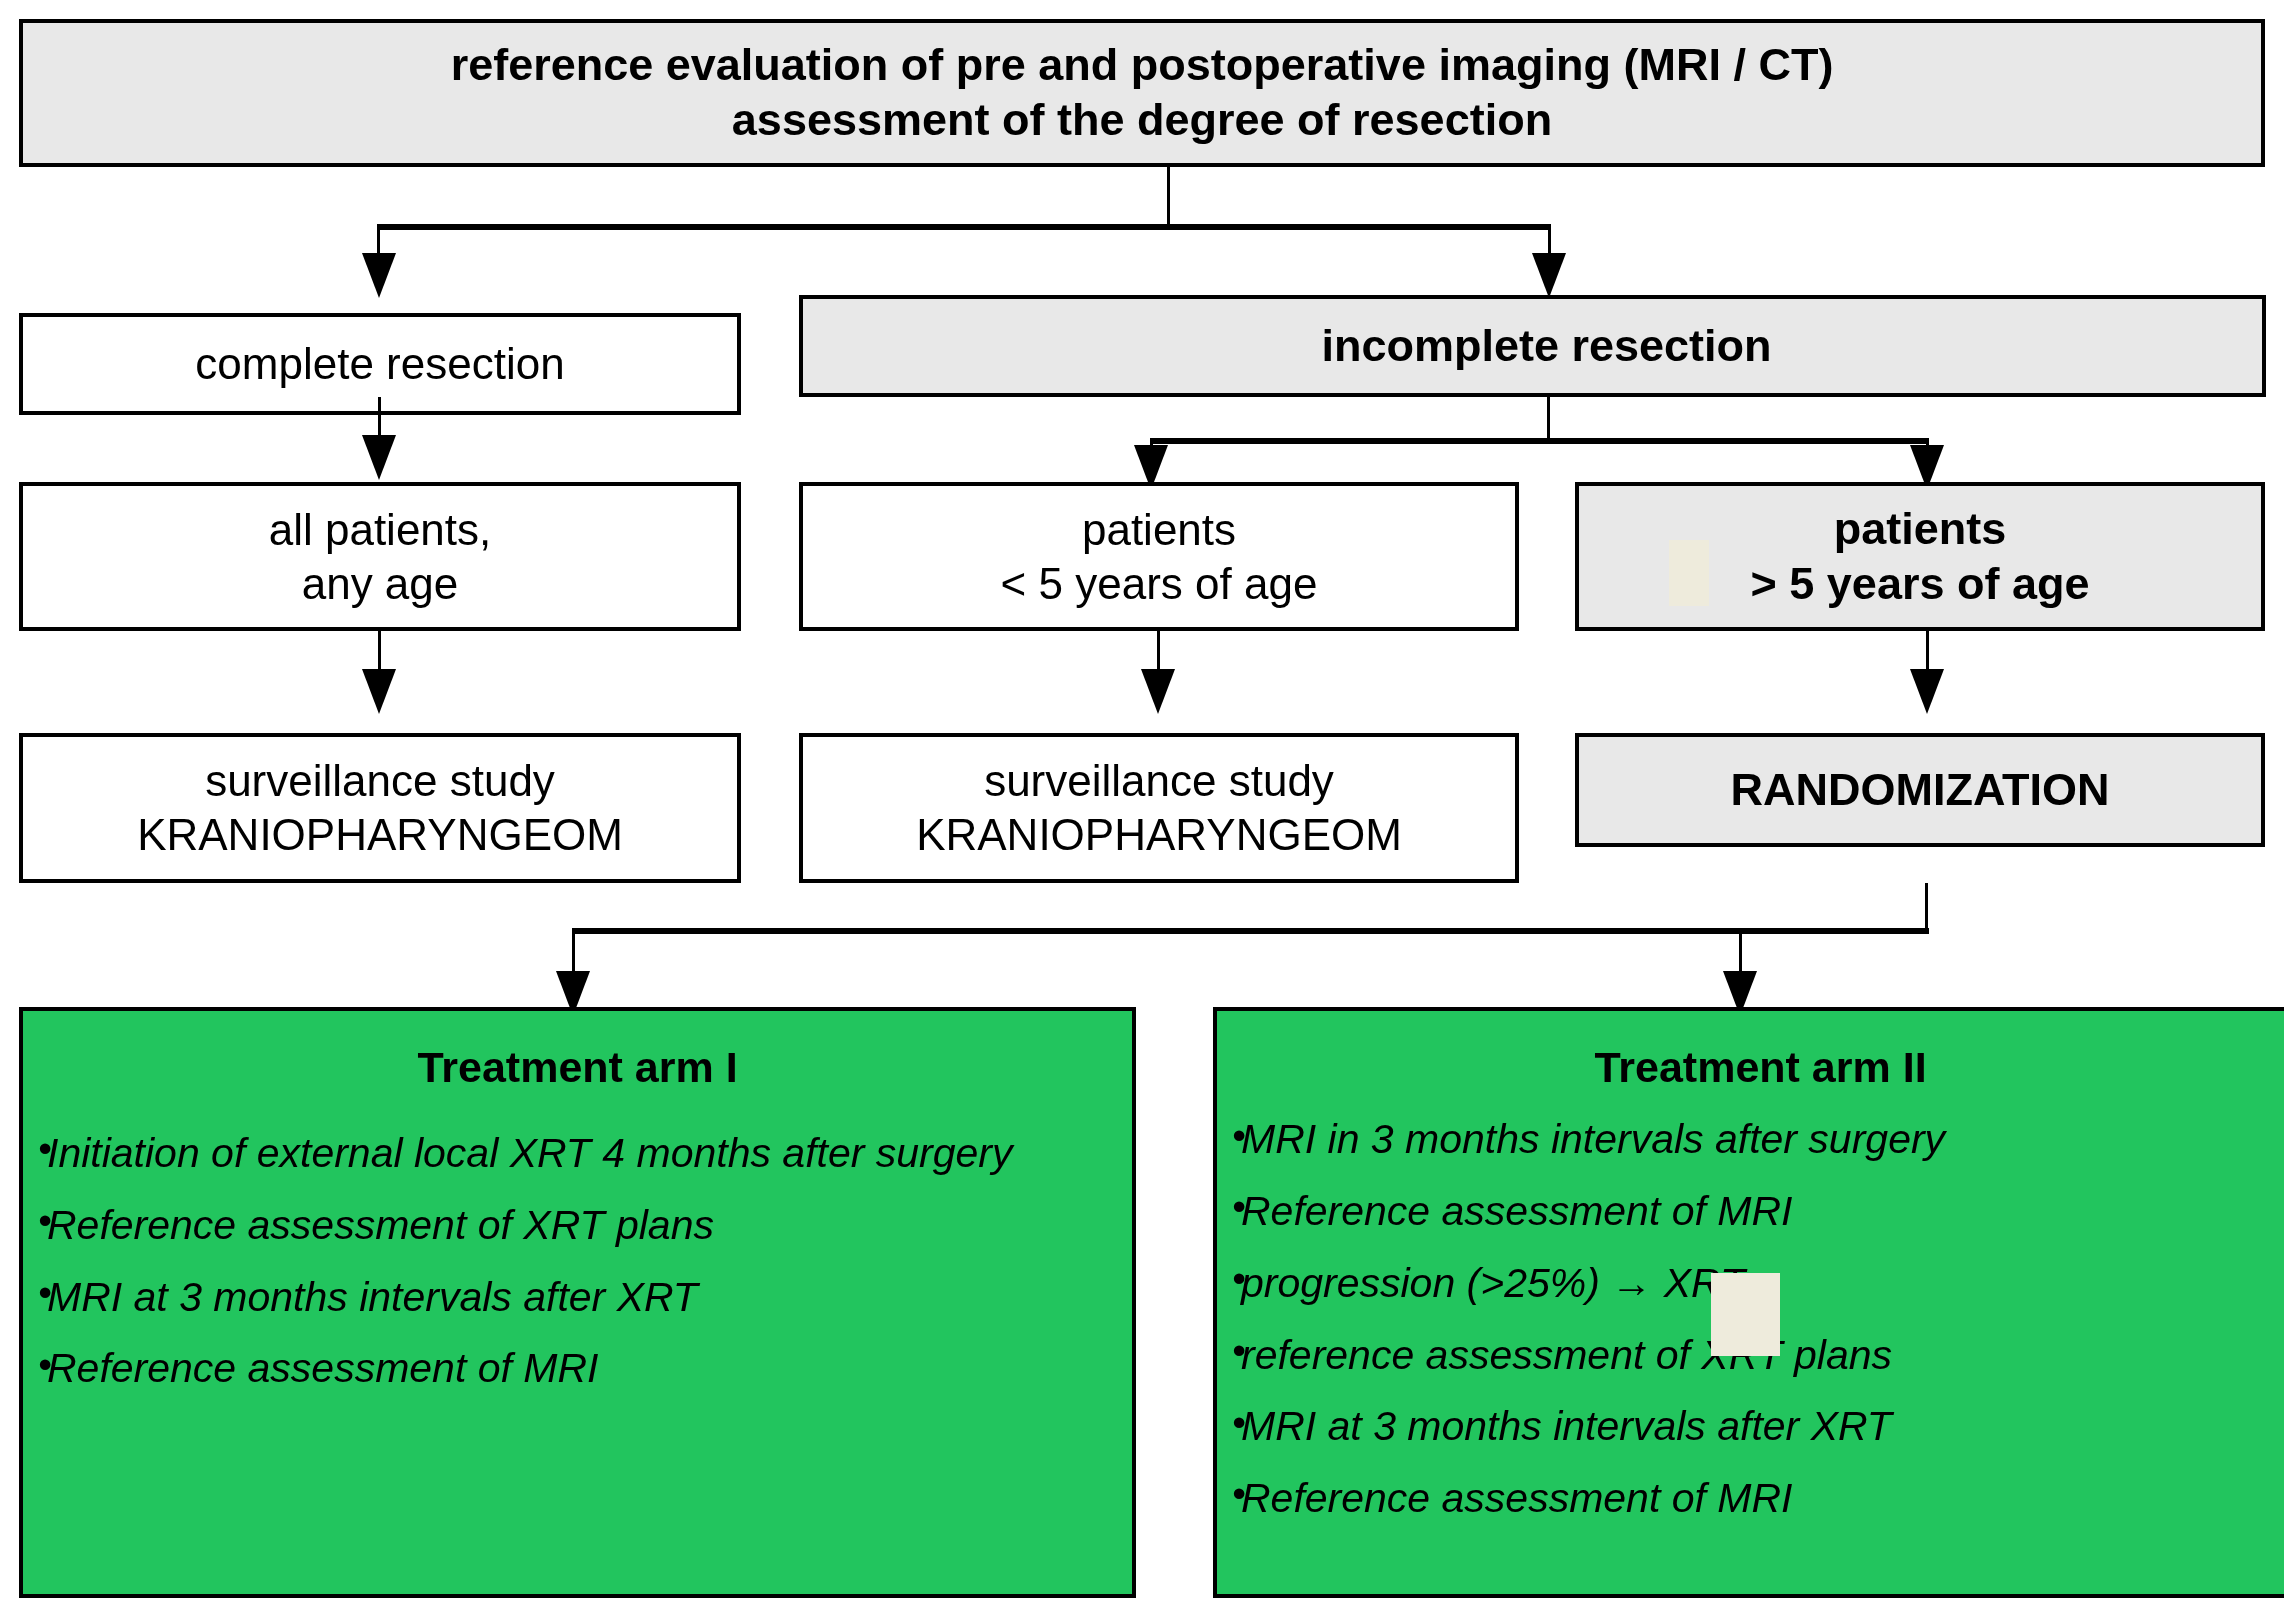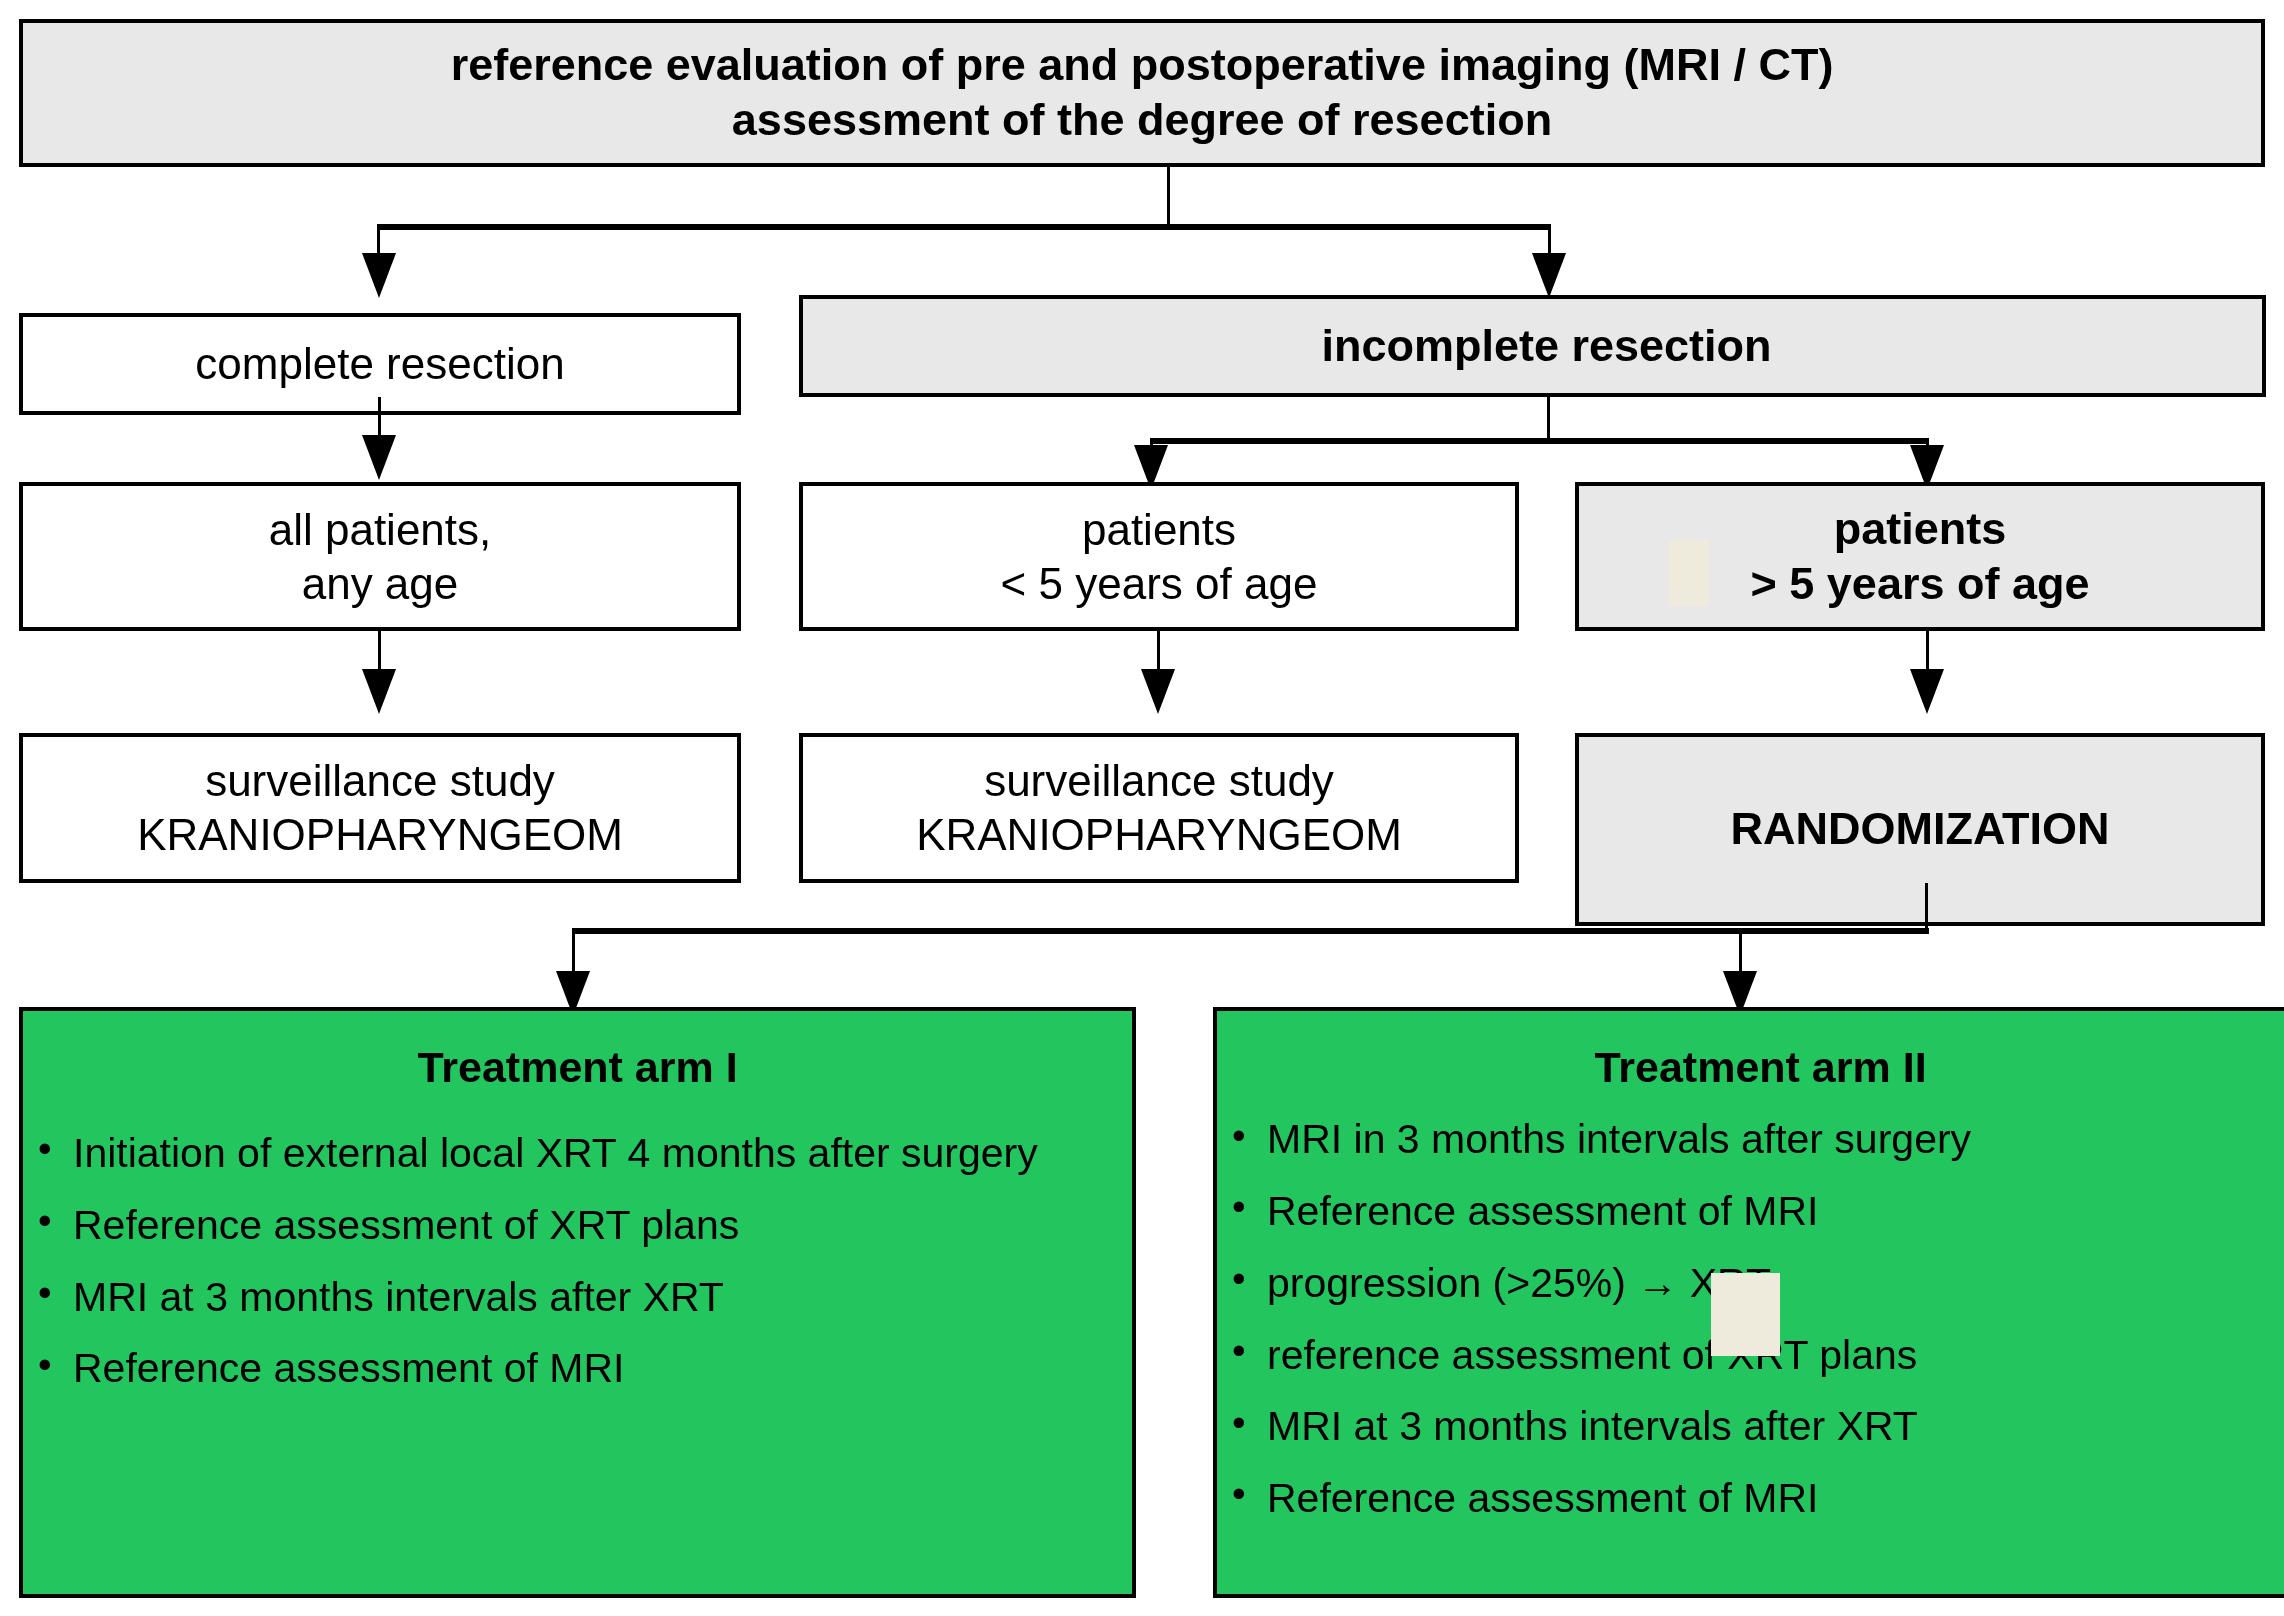--- a/index.html
+++ b/index.html
@@ -78,23 +78,24 @@
     margin-top: 32px;
   }
   .arm-list {
     list-style: none;
     margin: 0;
     padding: 0;
     font-size: 41px;
   }
   .arm-list li {
     position: relative;
-    padding-left: 50px;
+    padding-left: 24px;
     margin-top: 23.4px;
     line-height: 1.18;
+    font-style: italic;
   }
   .arm-list li::before {
     content: "\2022";
     position: absolute;
     left: 15px;
     top: -2.8px;
     font-size: 39px;
     line-height: 1.18;
   }
 </style>
@@ -162,21 +163,21 @@
   <div class="box plain" style="left:19px; top:733px; width:722px; height:150px; font-size:44px; font-weight:normal;">
     <span class="line">surveillance study</span>
     <span class="line">KRANIOPHARYNGEOM</span>
   </div>
 
   <div class="box plain" style="left:799px; top:733px; width:720px; height:150px; font-size:44px; font-weight:normal;">
     <span class="line">surveillance study</span>
     <span class="line">KRANIOPHARYNGEOM</span>
   </div>
 
-  <div class="box shaded" style="left:1575px; top:733px; width:690px; height:193px; font-size:45px; font-weight:bold;">
+  <div class="box shaded" style="left:1575px; top:733px; width:690px; height:114px; font-size:45px; font-weight:bold;">
     <span class="line">RANDOMIZATION</span>
   </div>
 
   <div class="vline" style="left:1925px; top:883px; height:50px;"></div>
   <div class="hline" style="left:572px; top:928px; width:1357px;"></div>
   <div class="vline" style="left:572px; top:928px; height:76px;"></div>
   <div class="arrow" style="left:556px; top:971px;"></div>
   <div class="vline" style="left:1739px; top:928px; height:76px;"></div>
   <div class="arrow" style="left:1723px; top:971px;"></div>
 

